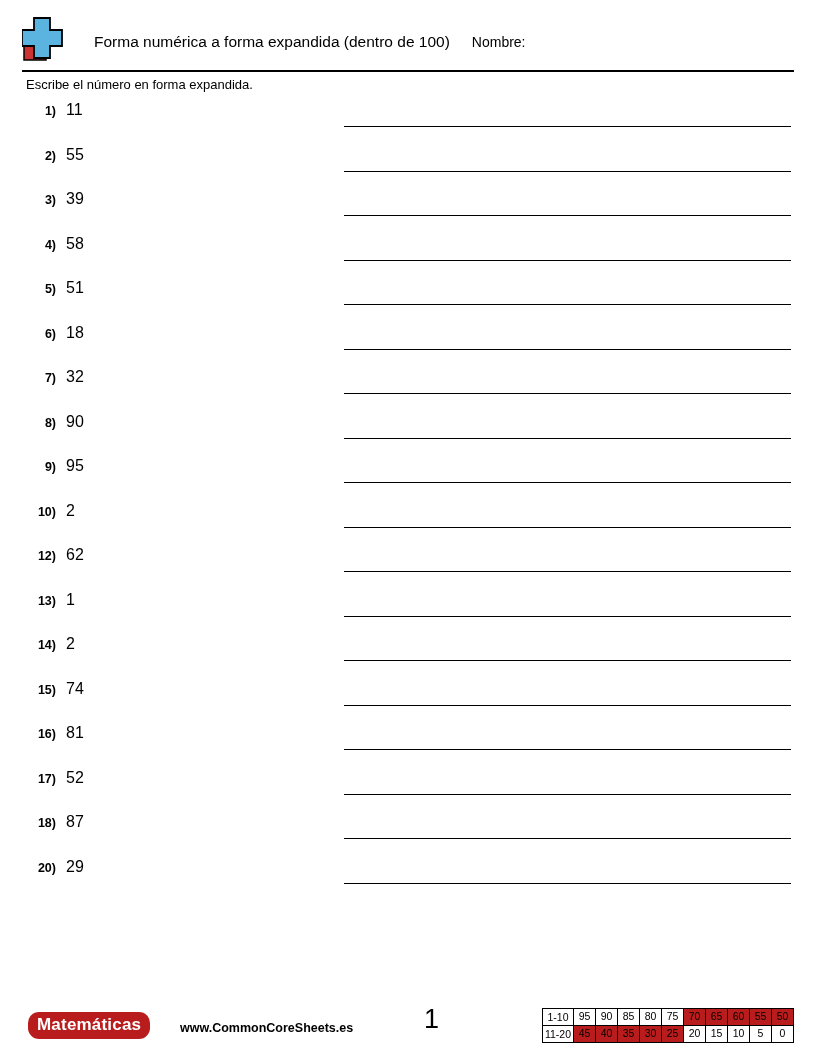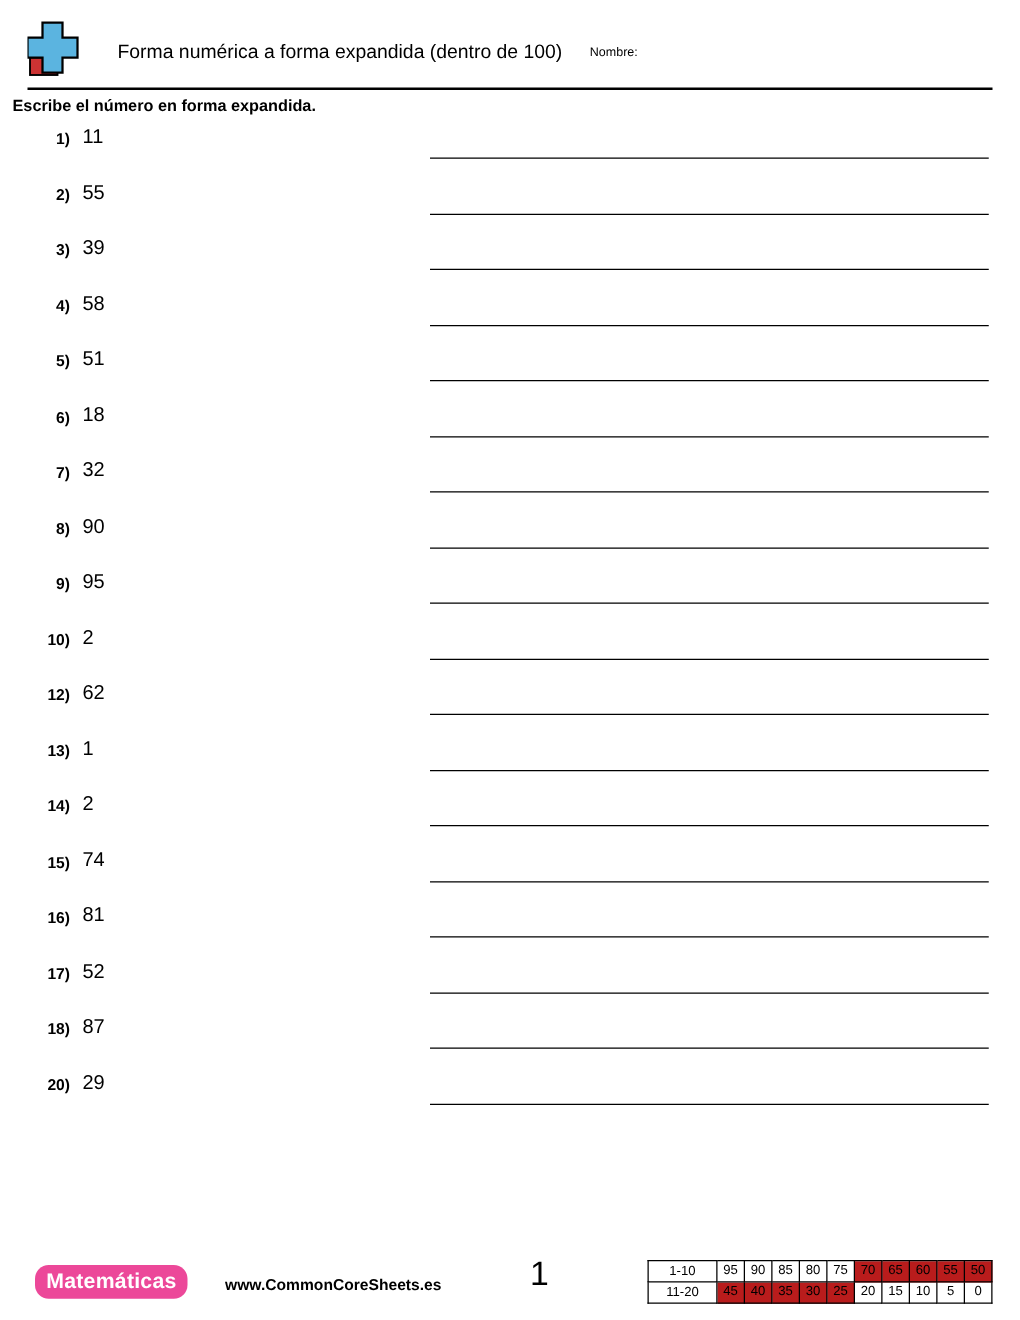--- a/index.html
+++ b/index.html
@@ -45,35 +45,35 @@
     align-items: center;
     margin-left: 16px;
     width: 100%;
   }
   .worksheet-title {
     font-size: 15.5px;
     color: #000;
     white-space: nowrap;
   }
   .name-label {
-    font-size: 10px;
+    font-size: 14px;
     margin-left: 22px;
     white-space: nowrap;
   }
 
   .rule {
     margin: 0 22px;
     border-bottom: 2px solid #000;
     height: 0;
   }
 
   .instructions {
-    margin: 5px 22px 0 10px;
+    margin: 5px 22px 0 26px;
     font-size: 13px;
-    font-weight: bold;
+    font-weight: normal;
   }
 
   
   .problems {
     margin: 8px 22px 0 22px;
   }
   .problem {
     position: relative;
     height: 44.5px;
     display: flex;
@@ -108,21 +108,21 @@
     position: absolute;
     left: 22px;
     right: 22px;
     bottom: 20px;
     height: 42px;
   }
   .brand {
     position: absolute;
     left: 6px;
     top: 4px;
-    background: #ec4899;
+    background: #b91c1c;
     color: #fff;
     font-weight: bold;
     font-size: 17px;
     padding: 3px 9px 4px 9px;
     border-radius: 11px;
     letter-spacing: 0.2px;
   }
   .site {
     position: absolute;
     left: 158px;
@@ -148,21 +148,21 @@
     border: 1px solid #000;
     padding: 1px 3px 2px 3px;
     text-align: center;
     min-width: 15px;
     height: 13px;
     line-height: 13px;
   }
   .key td.hdr {
     font-weight: normal;
     min-width: 26px;
-    padding: 1px 14px;
+    padding: 1px 2px;
   }
   .key td.hl {
     background: #b91c1c;
     margin-left: 32px;
   }
 </style>
 </head>
 <body>
 
 <div class="page">

